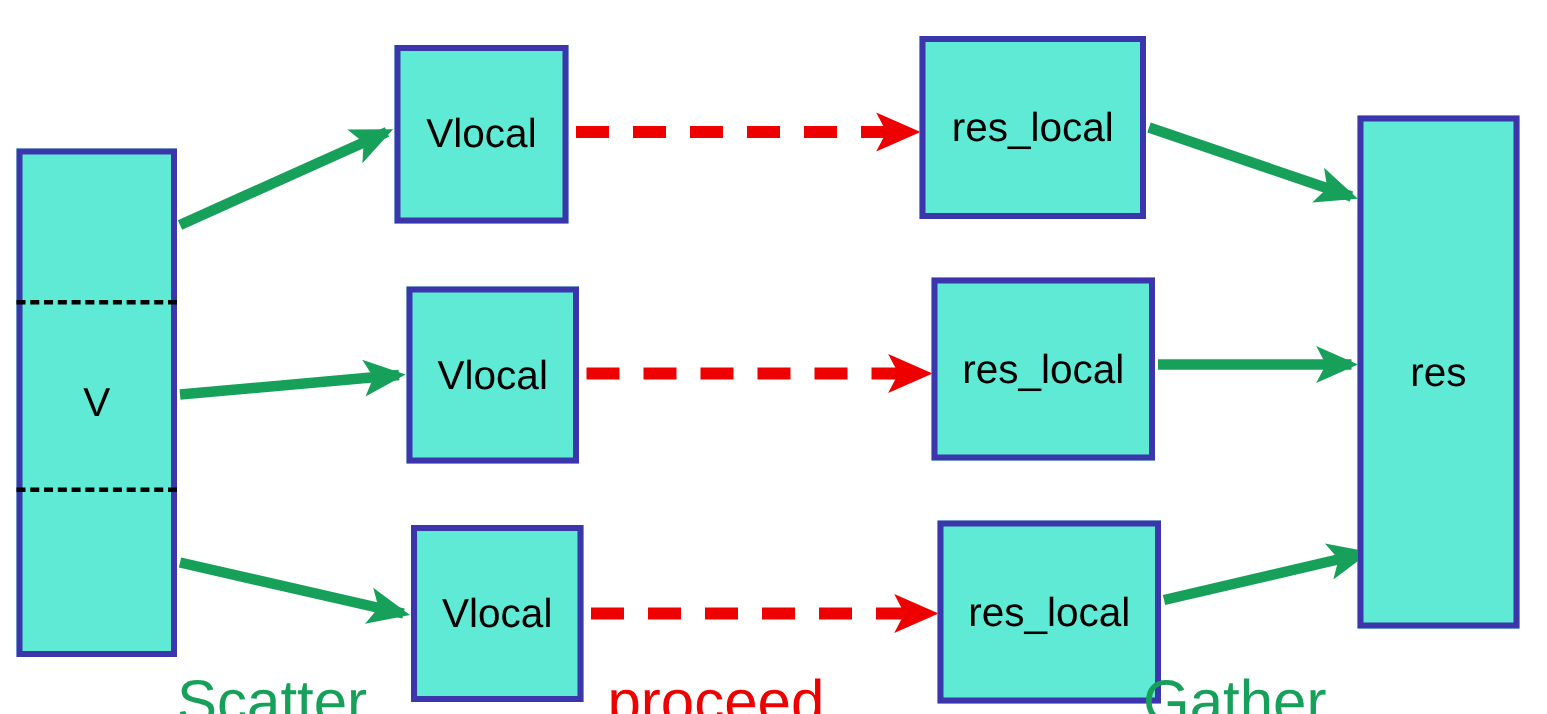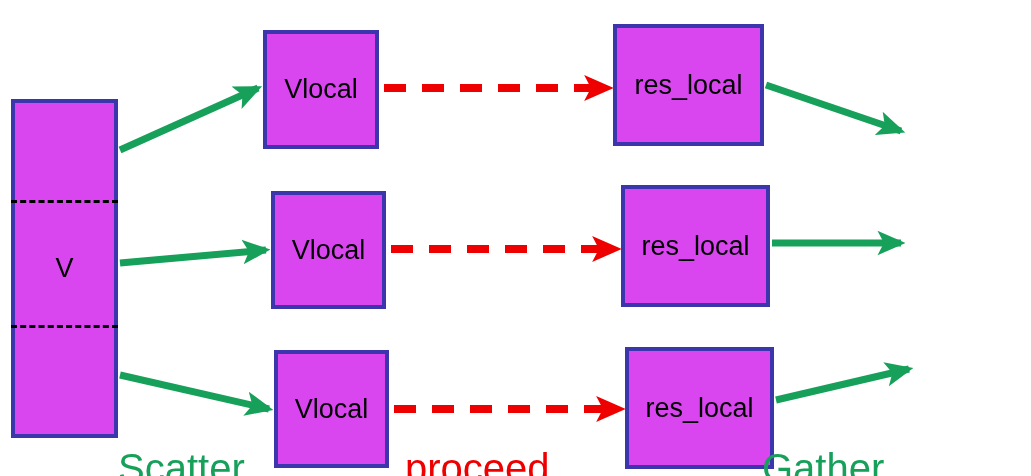--- a/index.html
+++ b/index.html
@@ -22,21 +22,21 @@
     position: absolute;
     left: 0;
     top: 0;
     width: 1031px;
     height: 476px;
     pointer-events: none;
   }
   .node {
     position: absolute;
     box-sizing: border-box;
-    background: #d946ef;
+    background: #5eead4;
     border: 4px solid #3b36ab;
     display: flex;
     align-items: center;
     justify-content: center;
   }
   .node-label {
     font-family: "Liberation Sans", sans-serif;
     font-size: 27px;
     color: #000000;
     line-height: 1;
@@ -151,18 +151,21 @@
   <div class="node" id="node-reslocal-0">
     <span class="node-label">res_local</span>
   </div>
   <div class="node" id="node-reslocal-1">
     <span class="node-label">res_local</span>
   </div>
   <div class="node" id="node-reslocal-2">
     <span class="node-label">res_local</span>
   </div>
 
+  <div class="node" id="node-res">
+    <span class="node-label">res</span>
+  </div>
 
   <div class="caption" id="caption-scatter">Scatter</div>
   <div class="caption" id="caption-process">proceed</div>
   <div class="caption" id="caption-gather">Gather</div>
 
 </div>
 
 </body></html>

